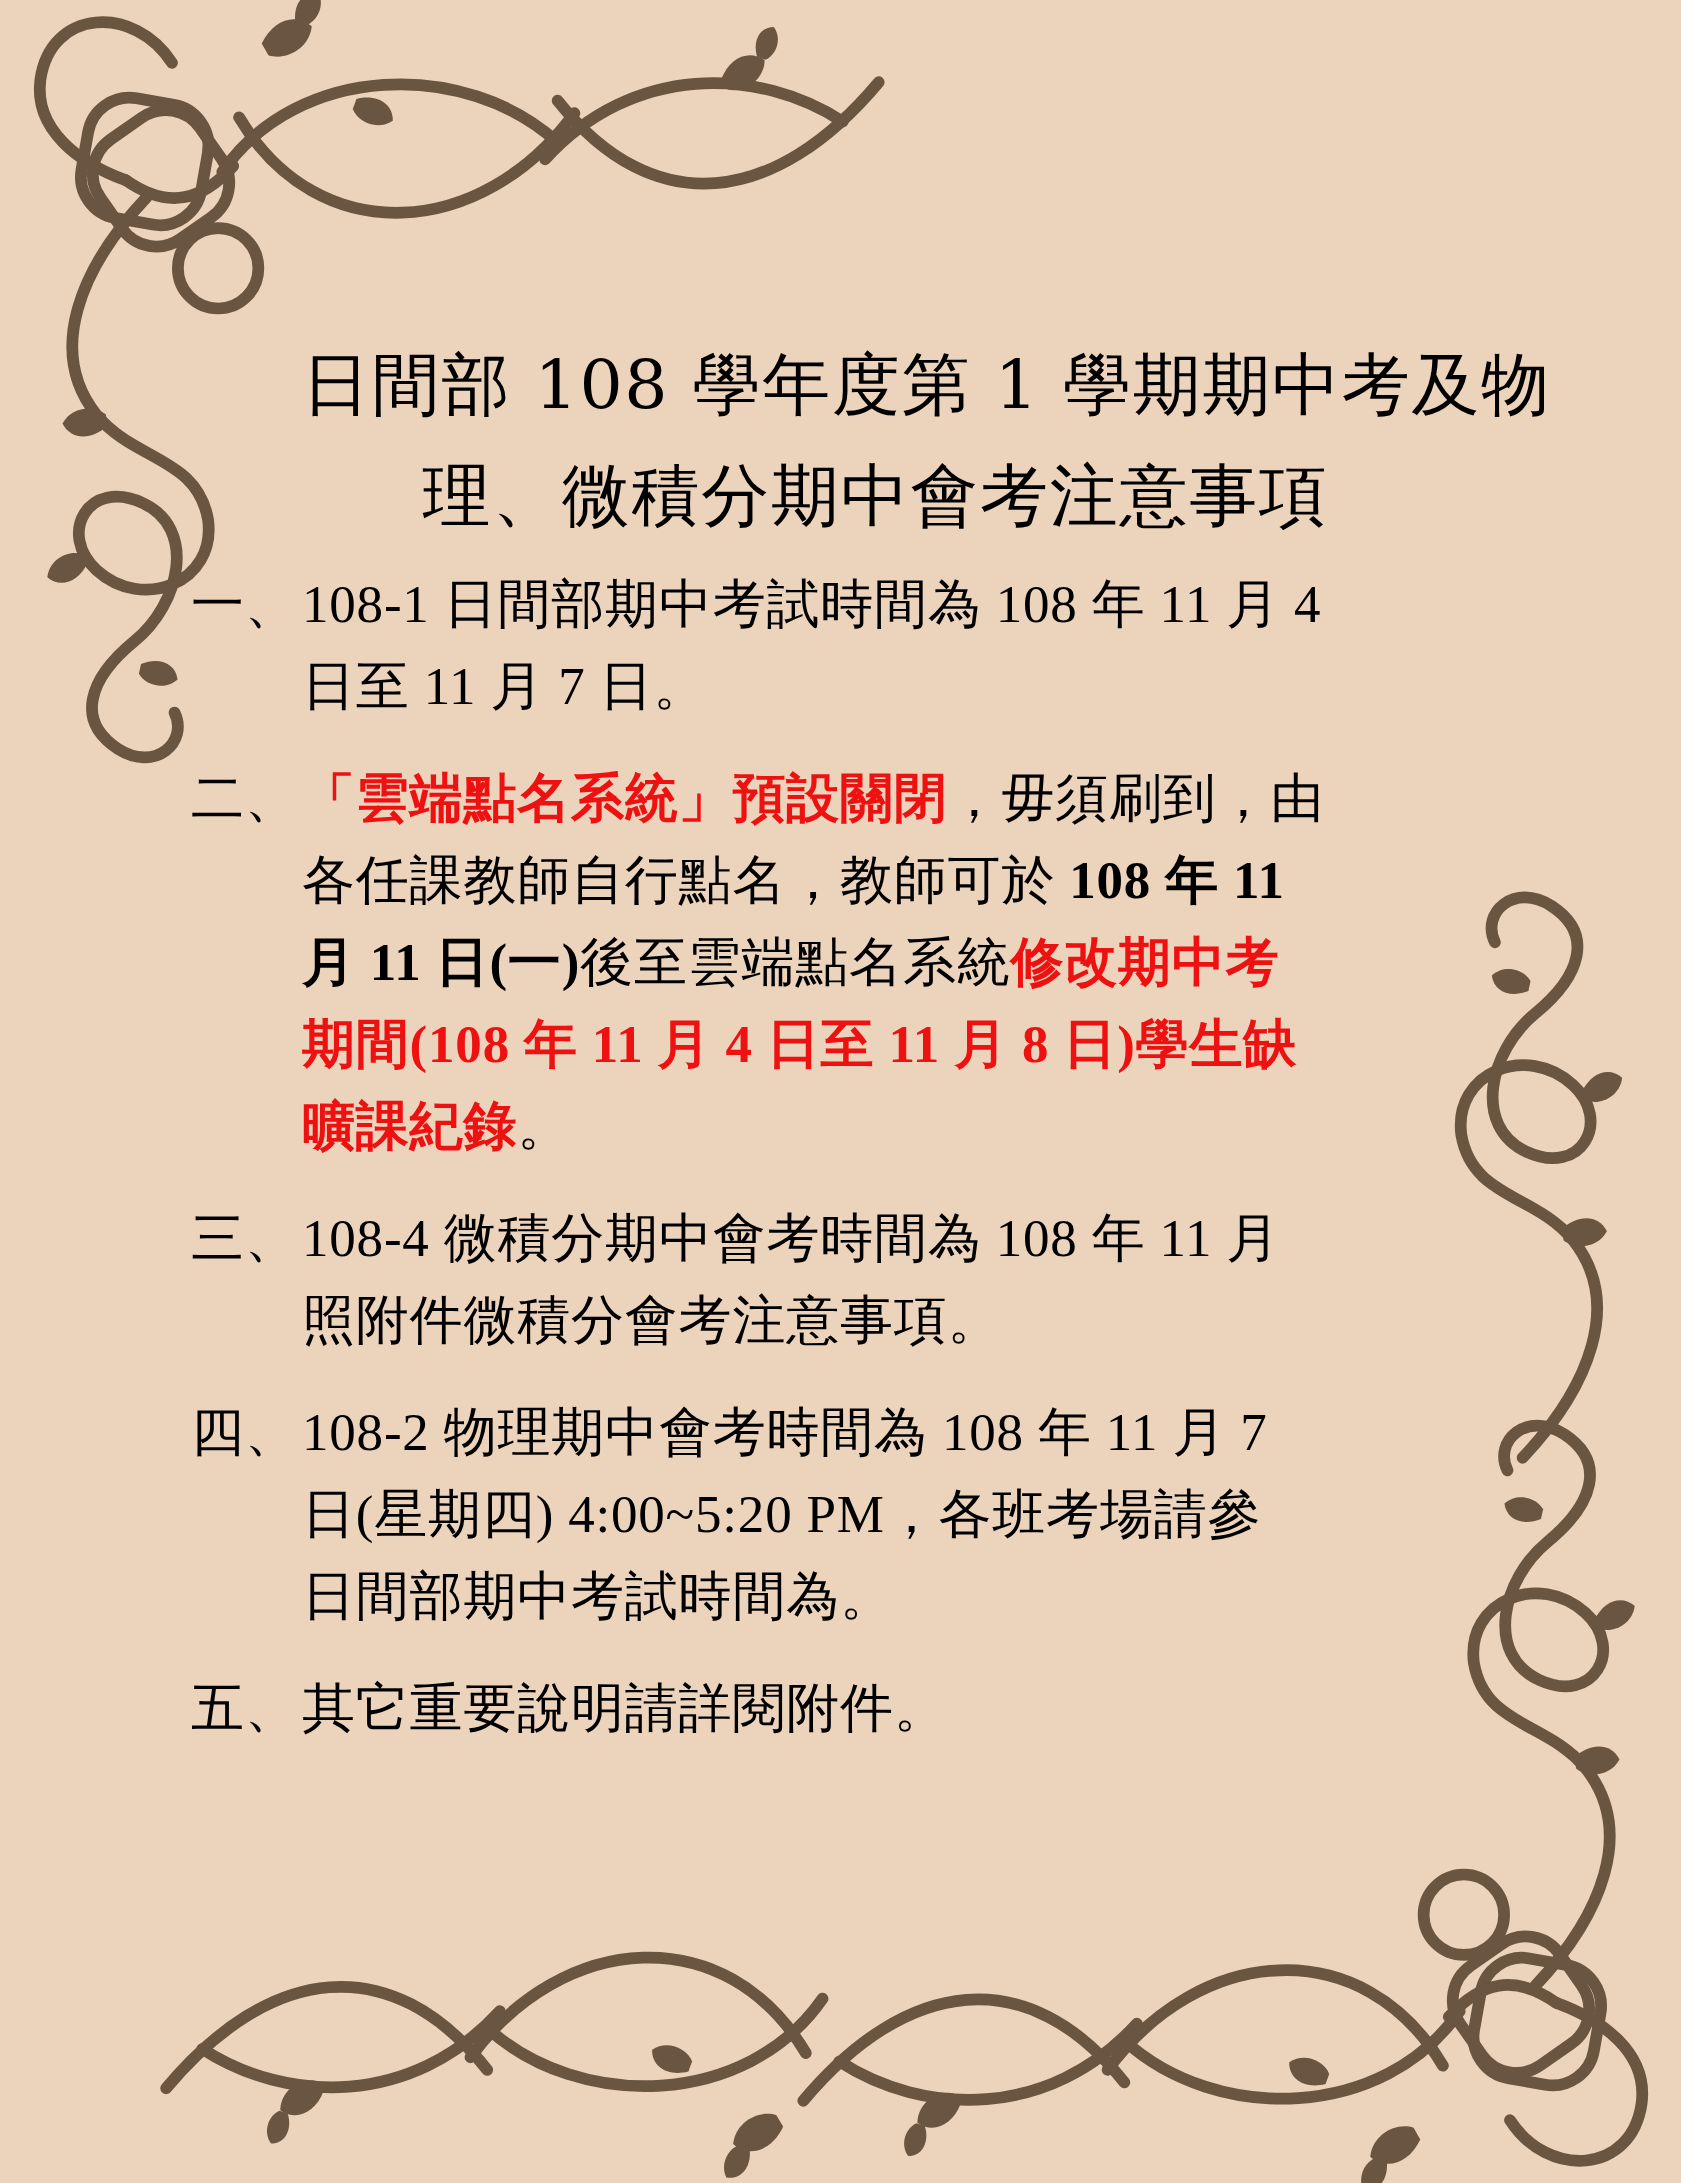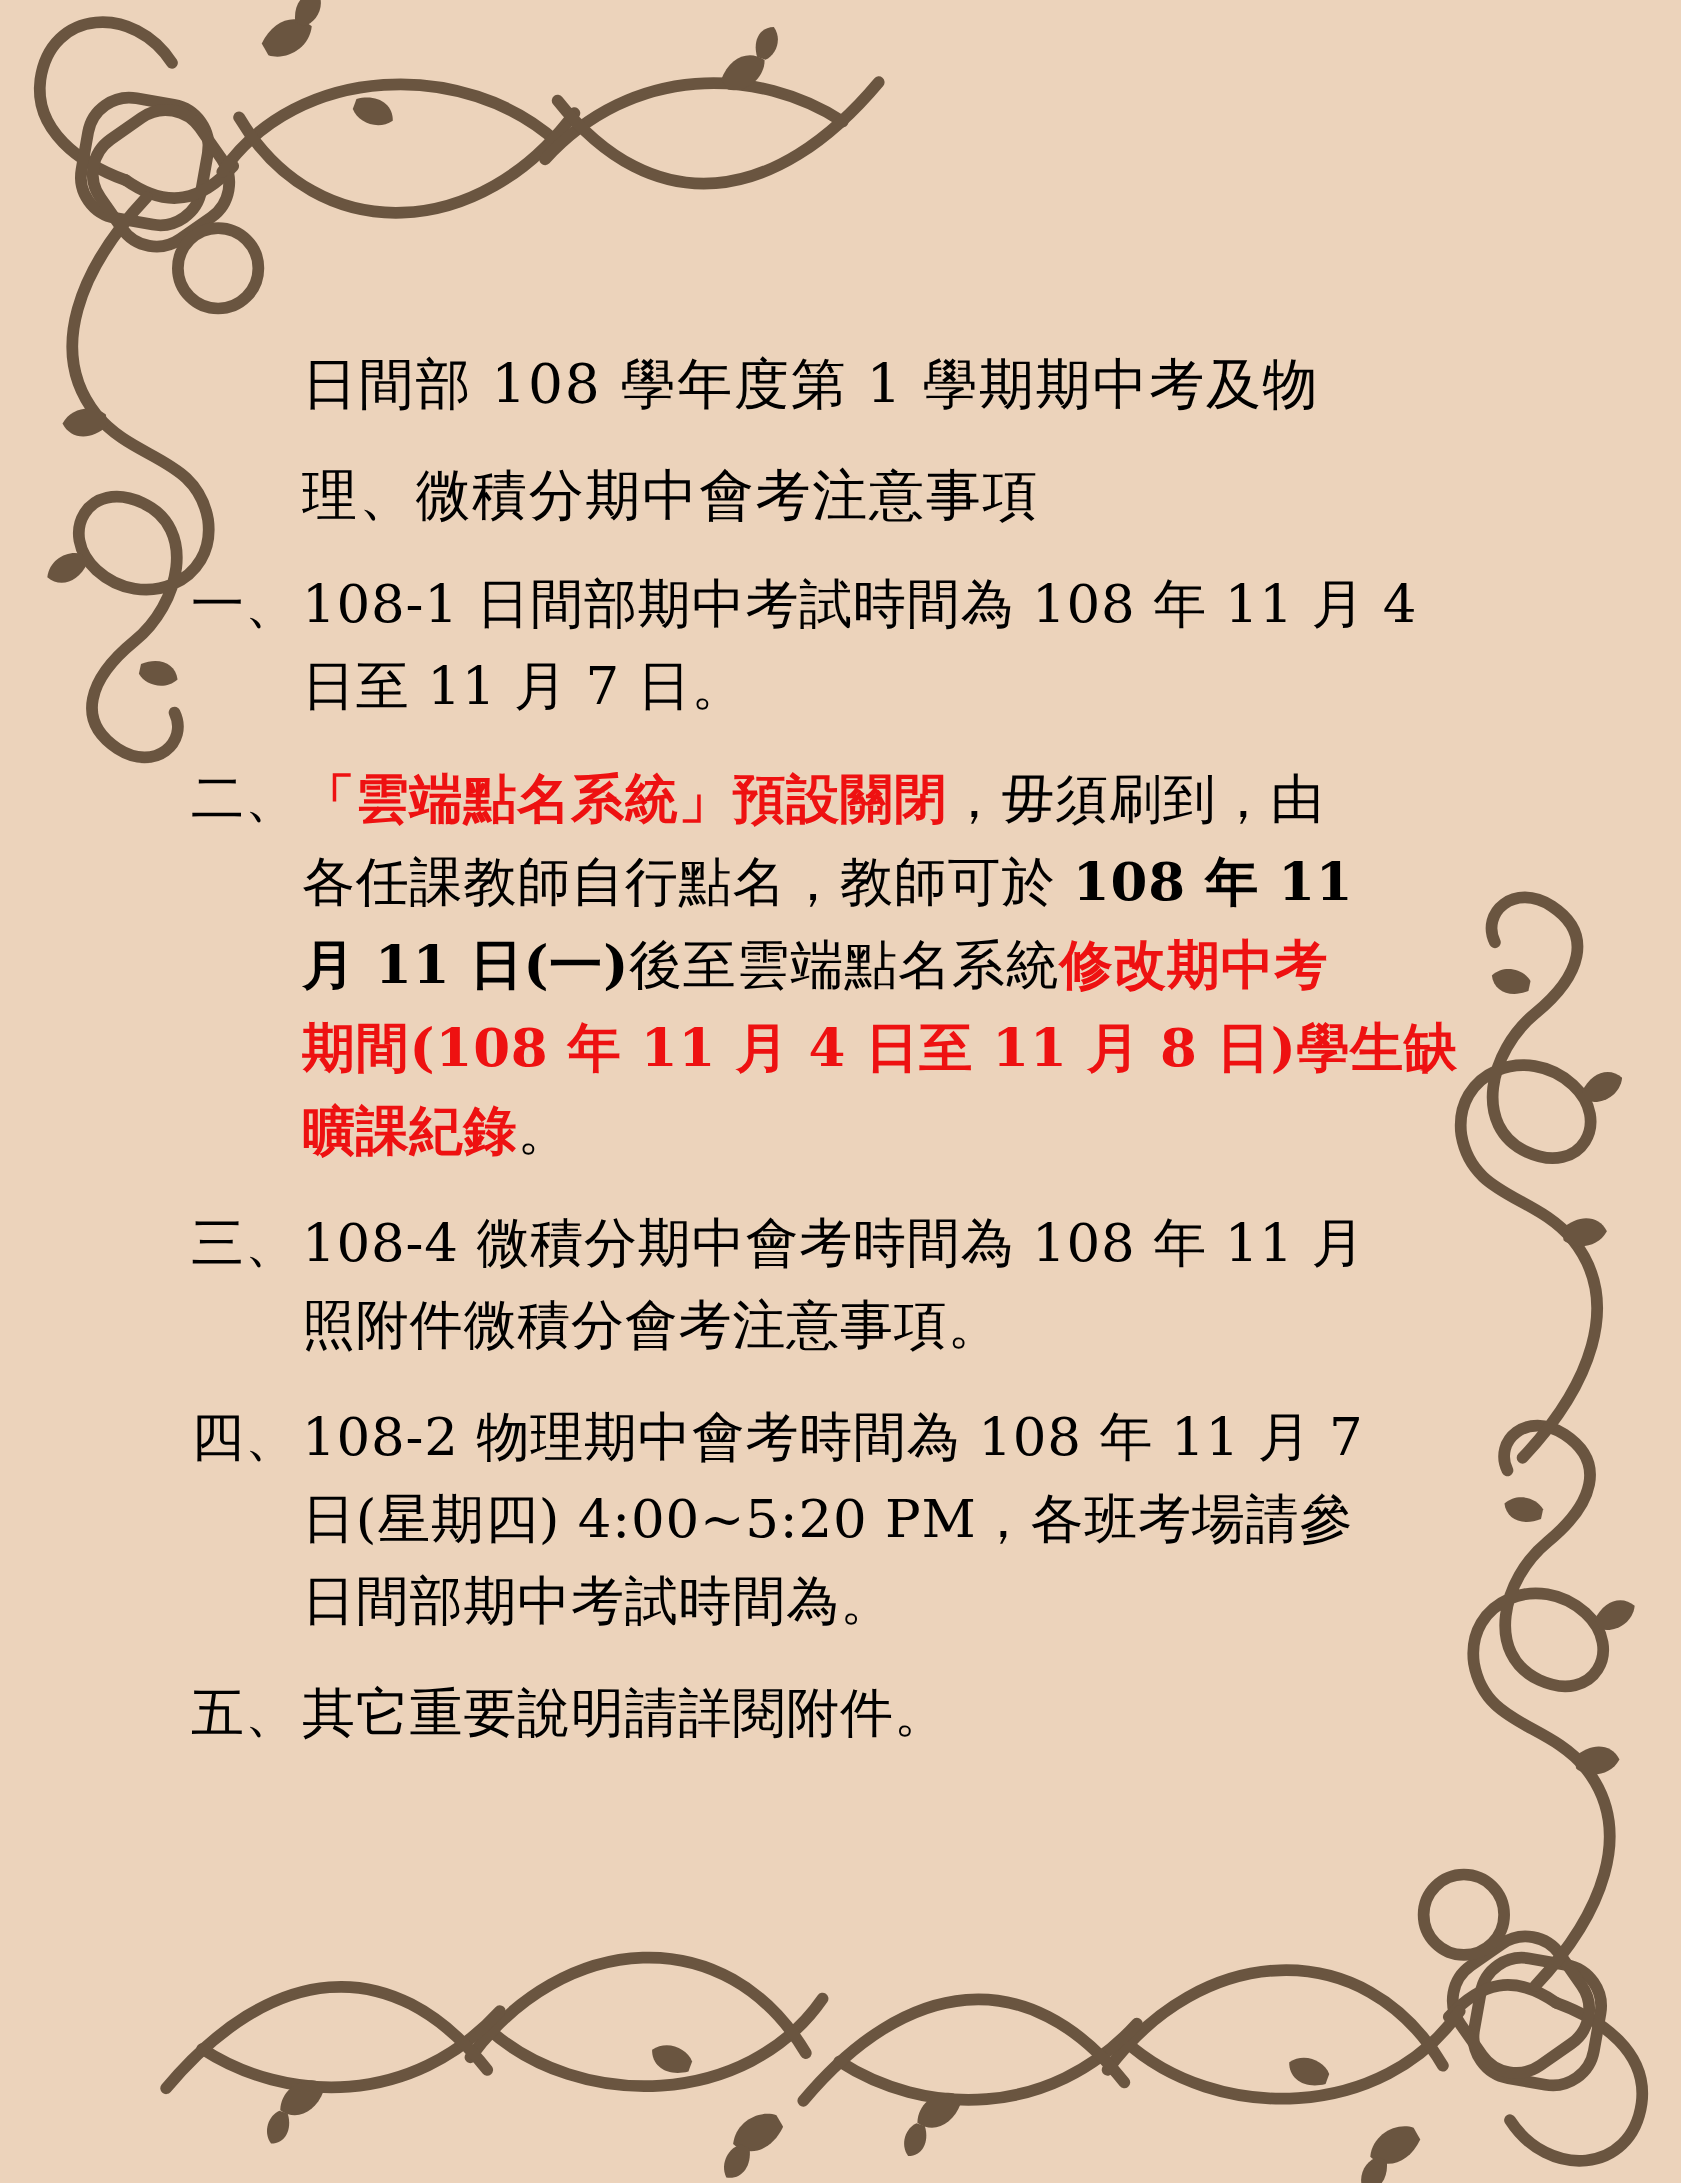--- a/index.html
+++ b/index.html
@@ -12,31 +12,32 @@
   .ornament{
     position:absolute;left:0;top:0;width:1682px;height:2183px;
     color:var(--brown,#6a5540);
     pointer-events:none;
   }
   .content{
     position:absolute;left:191px;top:329px;width:1258px;
   }
   .doc-title{
     margin:0 0 11.7px 111px;
-    font-size:55px;line-height:111px;font-weight:400;
+    font-size:68px;line-height:111px;font-weight:400;
     letter-spacing:1.7px;
+    text-align:center;
   }
   .notice-item{
     display:flex;align-items:flex-start;
     margin-top:30px;
     font-size:53px;line-height:82px;letter-spacing:0.8px;
   }
   .notice-item:first-of-type{margin-top:10px;}
   .item-label{flex:none;width:111px;}
-  .item-lines{flex:1;}
+  .item-lines{flex:1;font-family:Liberation Serif, serif;}
   .text-line{white-space:nowrap;}
   .red{color:var(--red,#ee1111);}
   .bold{font-weight:700;}
 </style>
 </head>
 <body style="--bg: #ecd3bb; --ink: #000000; --red: #ee1111; --brown: #6a5540;">
 
 <svg class="ornament" viewBox="0 0 2006 2604" xmlns="http://www.w3.org/2000/svg">
   <defs>
     <path id="leafp" d="M0,0 C26,-18 54,-12 62,12 C46,34 14,32 0,16 Z" fill="currentColor" stroke="none"></path>

